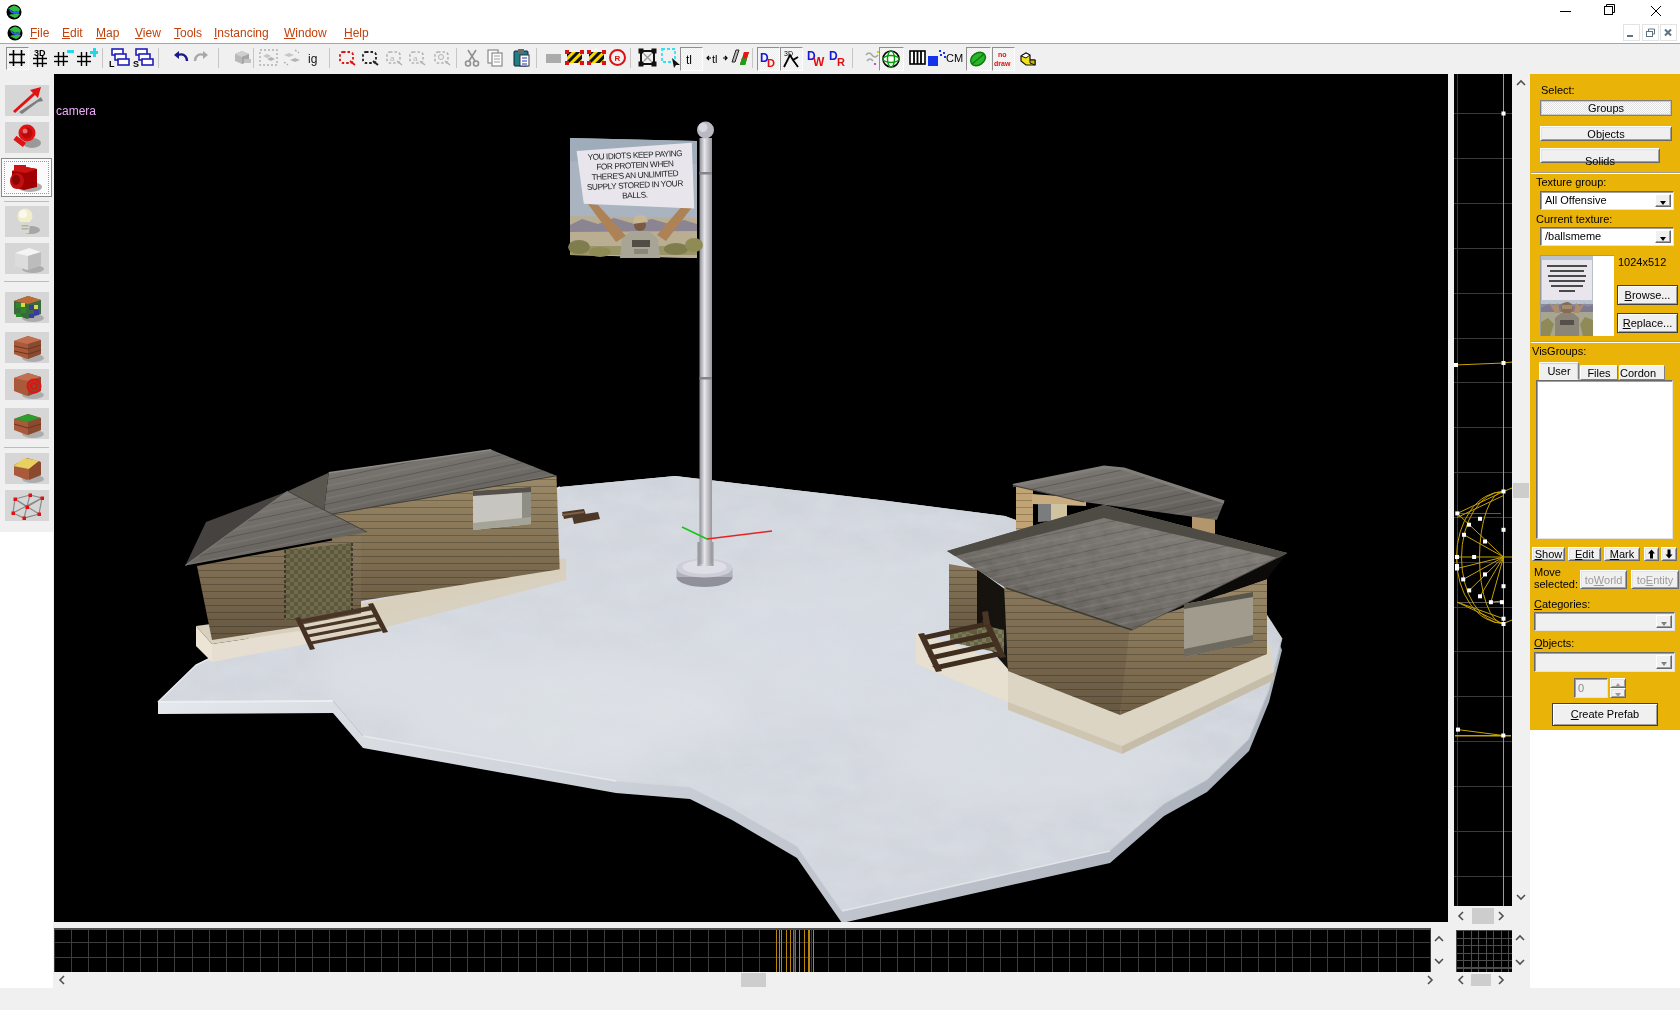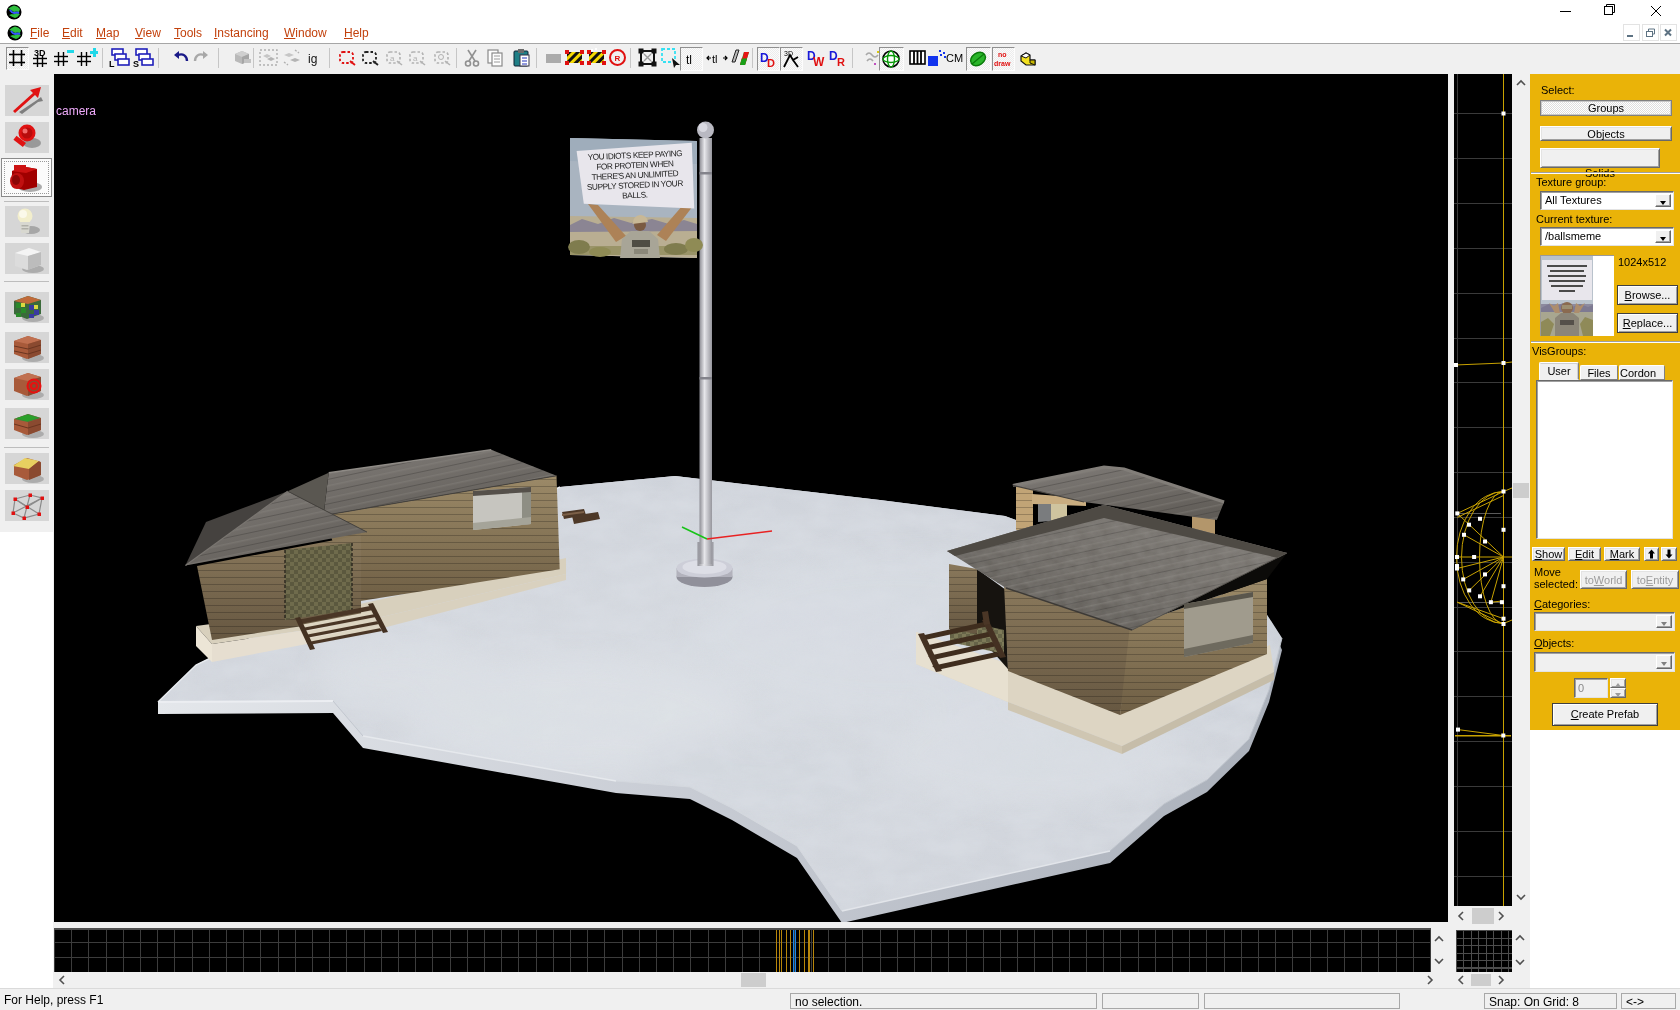--- a/index.html
+++ b/index.html
@@ -873,25 +873,25 @@
   <svg width="76" height="22" style="position:absolute;left:0;top:0">
     <path d="M9 6 l-4 4 4 4" fill="none" stroke="#505050" stroke-width="1.6"></path>
     <rect x="18" y="2" width="22" height="16" fill="#cdcdcd"></rect>
     <path d="M45 6 l4 4 -4 4" fill="none" stroke="#505050" stroke-width="1.6"></path>
   </svg>
 </div>
 <div id="panel" class="abs">
   <span class="lbl" style="left:11px;top:10px">Select:</span>
   <div class="abs" style="left:10px;top:26px;width:132px;height:16px;border:1px solid #808080;background:repeating-conic-gradient(#ffffff 0 25%, #dfdfdf 0 50%) 0 0/2px 2px;box-shadow:inset 0 0 0 1px #c8c8c8;font-size:11px;text-align:center;color:#000"><span style="position:relative;top:1px">Groups</span></div>
   <div class="b3d" style="left:10px;top:52px;width:132px;height:15px;padding-top:1px">Objects</div>
-  <div class="b3d" style="left:10px;top:74px;width:120px;height:15px;padding-top:18px">Solids</div>
+  <div class="b3d" style="left:10px;top:74px;width:120px;height:15px;padding-top:6px">Solids</div>
   <div class="etch" style="left:1px;top:98px;width:149px"></div>
   <span class="lbl" style="left:6px;top:102px">Texture group:</span>
   <div class="sunk" style="left:10px;top:117px;width:134px;height:19px">
-    <span style="position:absolute;left:4px;top:2px;font-size:11px">All Textures</span>
+    <span style="position:absolute;left:4px;top:2px;font-size:11px">All Offensive</span>
     <div class="combo-arrow">
           <div class="dar"></div>
         </div>
   </div>
   <span class="lbl" style="left:6px;top:139px">Current texture:</span>
   <div class="sunk" style="left:10px;top:153px;width:134px;height:19px">
     <span style="position:absolute;left:4px;top:2px;font-size:11px">/ballsmeme</span>
     <div class="combo-arrow">
           <div class="dar"></div>
         </div>
@@ -999,28 +999,14 @@
 <div id="minipane" class="abs">
   <div class="abs" style="left:2px;top:2px;width:56px;height:42px;background-color:#000;background-image:repeating-linear-gradient(90deg,#4d4d4d 0 1px,transparent 1px 7.5px),repeating-linear-gradient(180deg,#4d4d4d 0 1px,transparent 1px 7.5px)"></div>
   <svg width="76" height="60" style="position:absolute;left:0;top:0">
     <path d="M62 12 l4 -4 4 4" fill="none" stroke="#505050" stroke-width="1.6"></path>
     <path d="M62 32 l4 4 4 -4" fill="none" stroke="#505050" stroke-width="1.6"></path>
     <path d="M9 48 l-4 4 4 4" fill="none" stroke="#505050" stroke-width="1.6"></path>
     <rect x="17" y="46" width="20" height="12" fill="#cdcdcd"></rect>
     <path d="M45 48 l4 4 -4 4" fill="none" stroke="#505050" stroke-width="1.6"></path>
   </svg>
 </div>
-<div id="statusbar" class="abs">
-  <span class="abs" style="left:4px;top:4px;font-size:12px;color:#000">For Help, press F1</span>
-  <div class="spane" style="left:790px;width:307px">
-        <span style="position:absolute;left:4px;top:1px">no selection.</span>
-      </div>
-  <div class="spane" style="left:1102px;width:97px"></div>
-  <div class="spane" style="left:1204px;width:196px"></div>
-  <div class="spane" style="left:1484px;width:133px">
-        <span style="position:absolute;left:4px;top:1px">Snap: On Grid: 8</span>
-      </div>
-  <div class="spane" style="left:1621px;width:55px">
-        <span style="position:absolute;left:4px;top:1px">&lt;-&gt;</span>
-      </div>
-</div>
 
 </div>
 
 </body></html>

